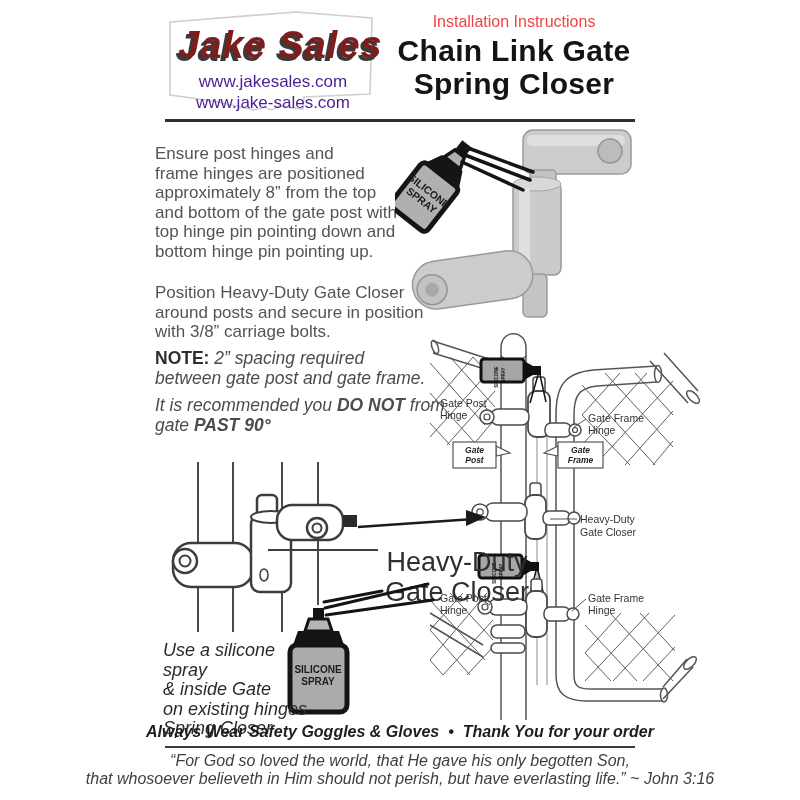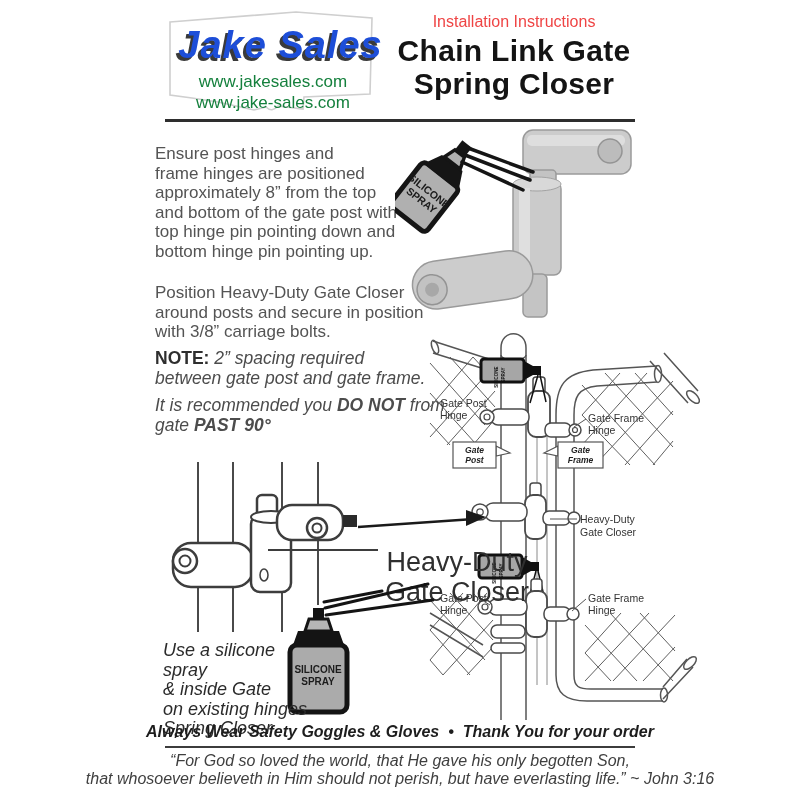--- a/index.html
+++ b/index.html
@@ -7,23 +7,23 @@
     width:800px;height:800px;background:#ffffff;position:relative;overflow:hidden;
     font-family:"Liberation Sans", sans-serif;color:#1d1d1d;
   }
   .abs{position:absolute;}
   svg text{font-family:"Liberation Sans", sans-serif;}
 
   
   #logo{left:158px;top:8px;width:230px;height:112px;}
   #logo .outline{position:absolute;left:0;top:0;}
   #brand{position:absolute;left:15px;right:0;top:16px;text-align:center;
-    font-size:38px;font-weight:bold;font-style:italic;color:#1d4ed8;
+    font-size:38px;font-weight:bold;font-style:italic;color:#7f1d1d;
     text-shadow:-3px 3px 0 #3a3a3a;letter-spacing:1px;white-space:nowrap;}
-  .logo-url{position:absolute;left:0;right:0;text-align:center;font-size:17px;color:#15803d;}
+  .logo-url{position:absolute;left:0;right:0;text-align:center;font-size:17px;color:#4c1d95;}
   #url1{top:64px;} #url2{top:85px;}
 
   #title{left:383px;top:13px;width:262px;text-align:center;}
   #title .t1{font-size:16px;color:#ef4444;margin-bottom:3px;}
   #title .t2{font-size:30px;font-weight:bold;color:#141414;line-height:33px;letter-spacing:.3px;}
 
   .hr{background:#2e2e2e;}
   #hr-top{left:165px;top:119px;width:470px;height:3px;}
   #hr-bottom{left:165px;top:746px;width:470px;height:2px;background:#3c3c3c;}
 

